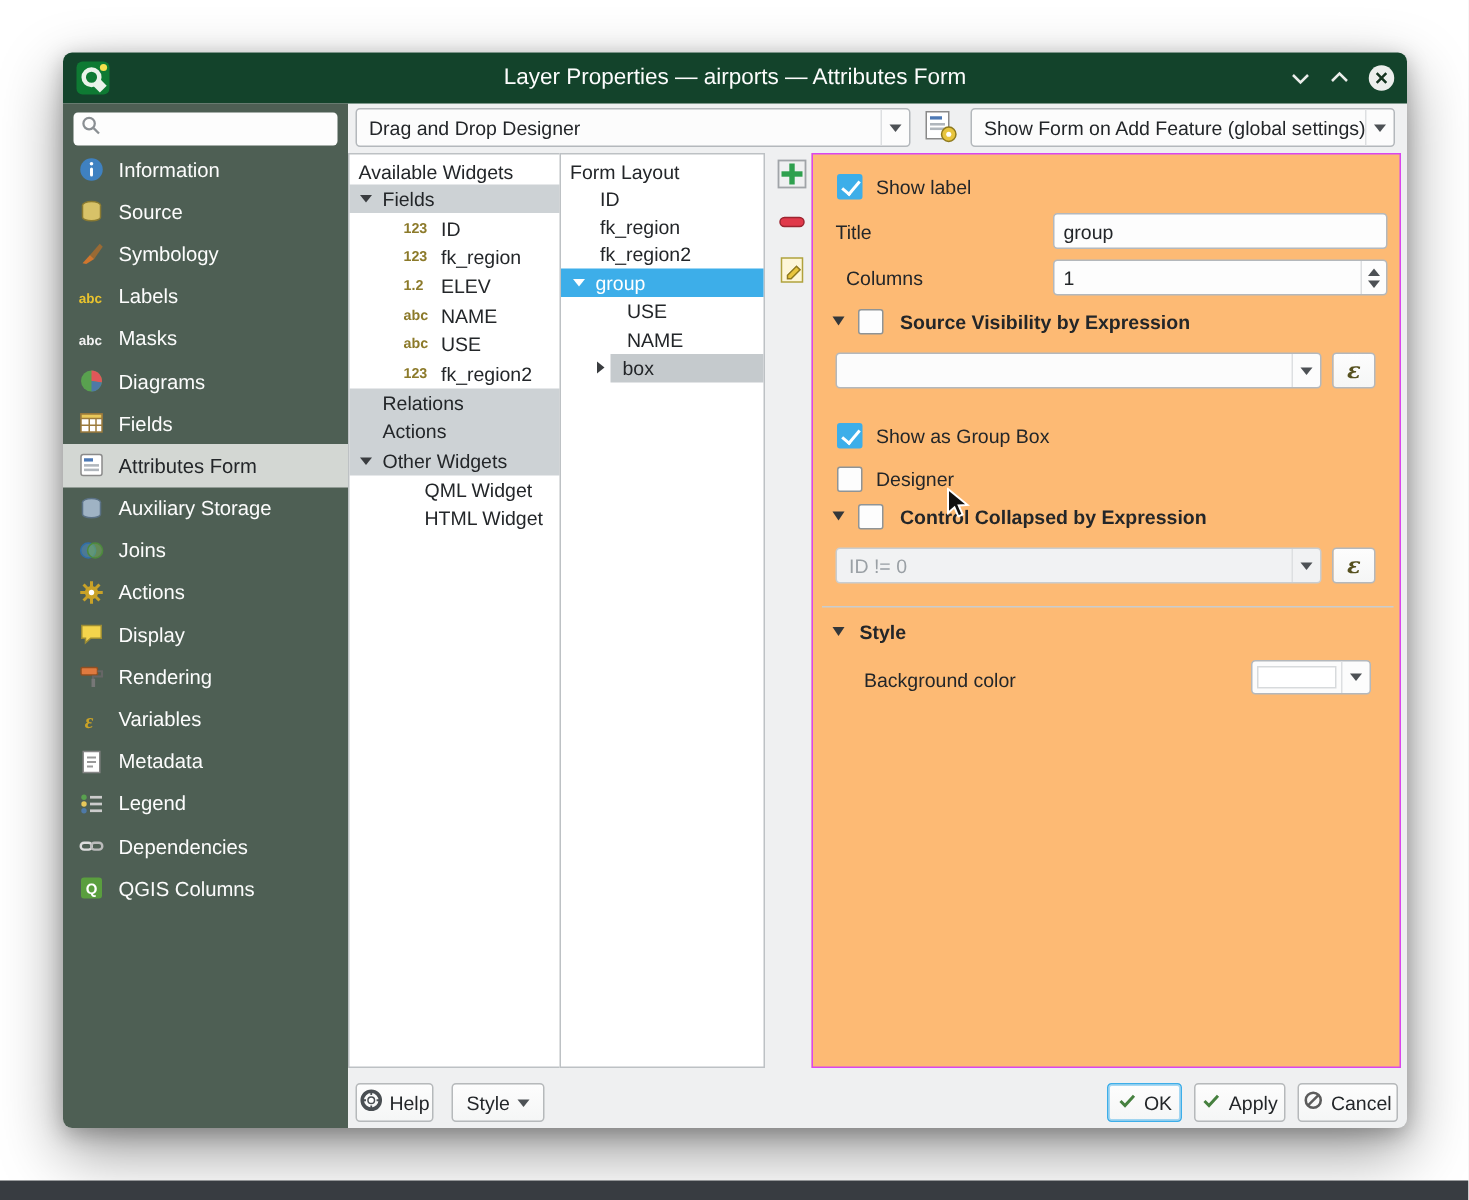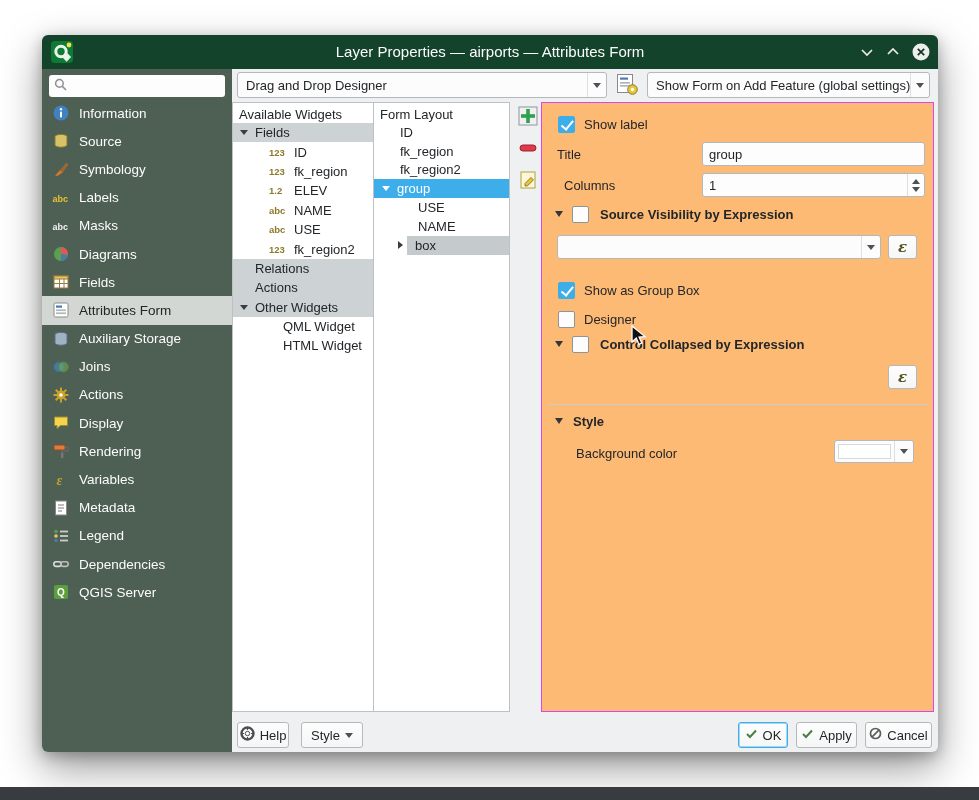--- a/index.html
+++ b/index.html
@@ -288,21 +288,21 @@
           </span>
           <span class="slabel">Dependencies</span>
         </div>
       <div class="srow">
           <span class="sicon">
             <svg width="18" height="18" viewBox="0 0 18 18">
               <rect x="2" y="2" width="14" height="14" rx="2" fill="#5a9e3e"></rect>
               <text x="9" y="13" font-size="10" font-weight="bold" fill="#fff" text-anchor="middle" font-family="sans-serif">Q</text>
             </svg>
           </span>
-          <span class="slabel">QGIS Server</span>
+          <span class="slabel">QGIS Columns</span>
         </div>
     </div>
   </div>
 
   <div class="combo" style="left:195px; top:37px; width:370px; height:26px;">
     <span class="ctext">Drag and Drop Designer</span>
     <span class="carr">
         <i class="tri-down"></i>
       </span>
   </div>
@@ -465,20 +465,26 @@
     <div class="prow" style="left:16px; top:206px; height:20px;">
       <span class="cb"></span>
       <span class="plabel" style="margin-left:9px">Designer</span>
     </div>
 
     <div class="prow" style="left:13px; top:232px; height:18px;">
       <i class="carrow"></i>
       <span class="cb" style="margin-left:9px"></span>
       <span class="plabel bold" style="margin-left:11px">Control Collapsed by Expression</span>
     </div>
+    <div class="combo disabled" style="left:15px; top:262px; width:324px; height:24px;">
+      <span class="ctext">ID != 0</span>
+      <span class="carr">
+          <i class="tri-down"></i>
+        </span>
+    </div>
     <button class="epsbtn" style="left:346px; top:262px; width:29px; height:24px;">
         <span>ε</span>
       </button>
 
     <div class="sep" style="left:6px; top:301px; width:381px;"></div>
 
     <div class="prow" style="left:13px; top:309px; height:18px;">
       <i class="carrow"></i>
       <span class="plabel bold" style="margin-left:10px">Style</span>
     </div>

